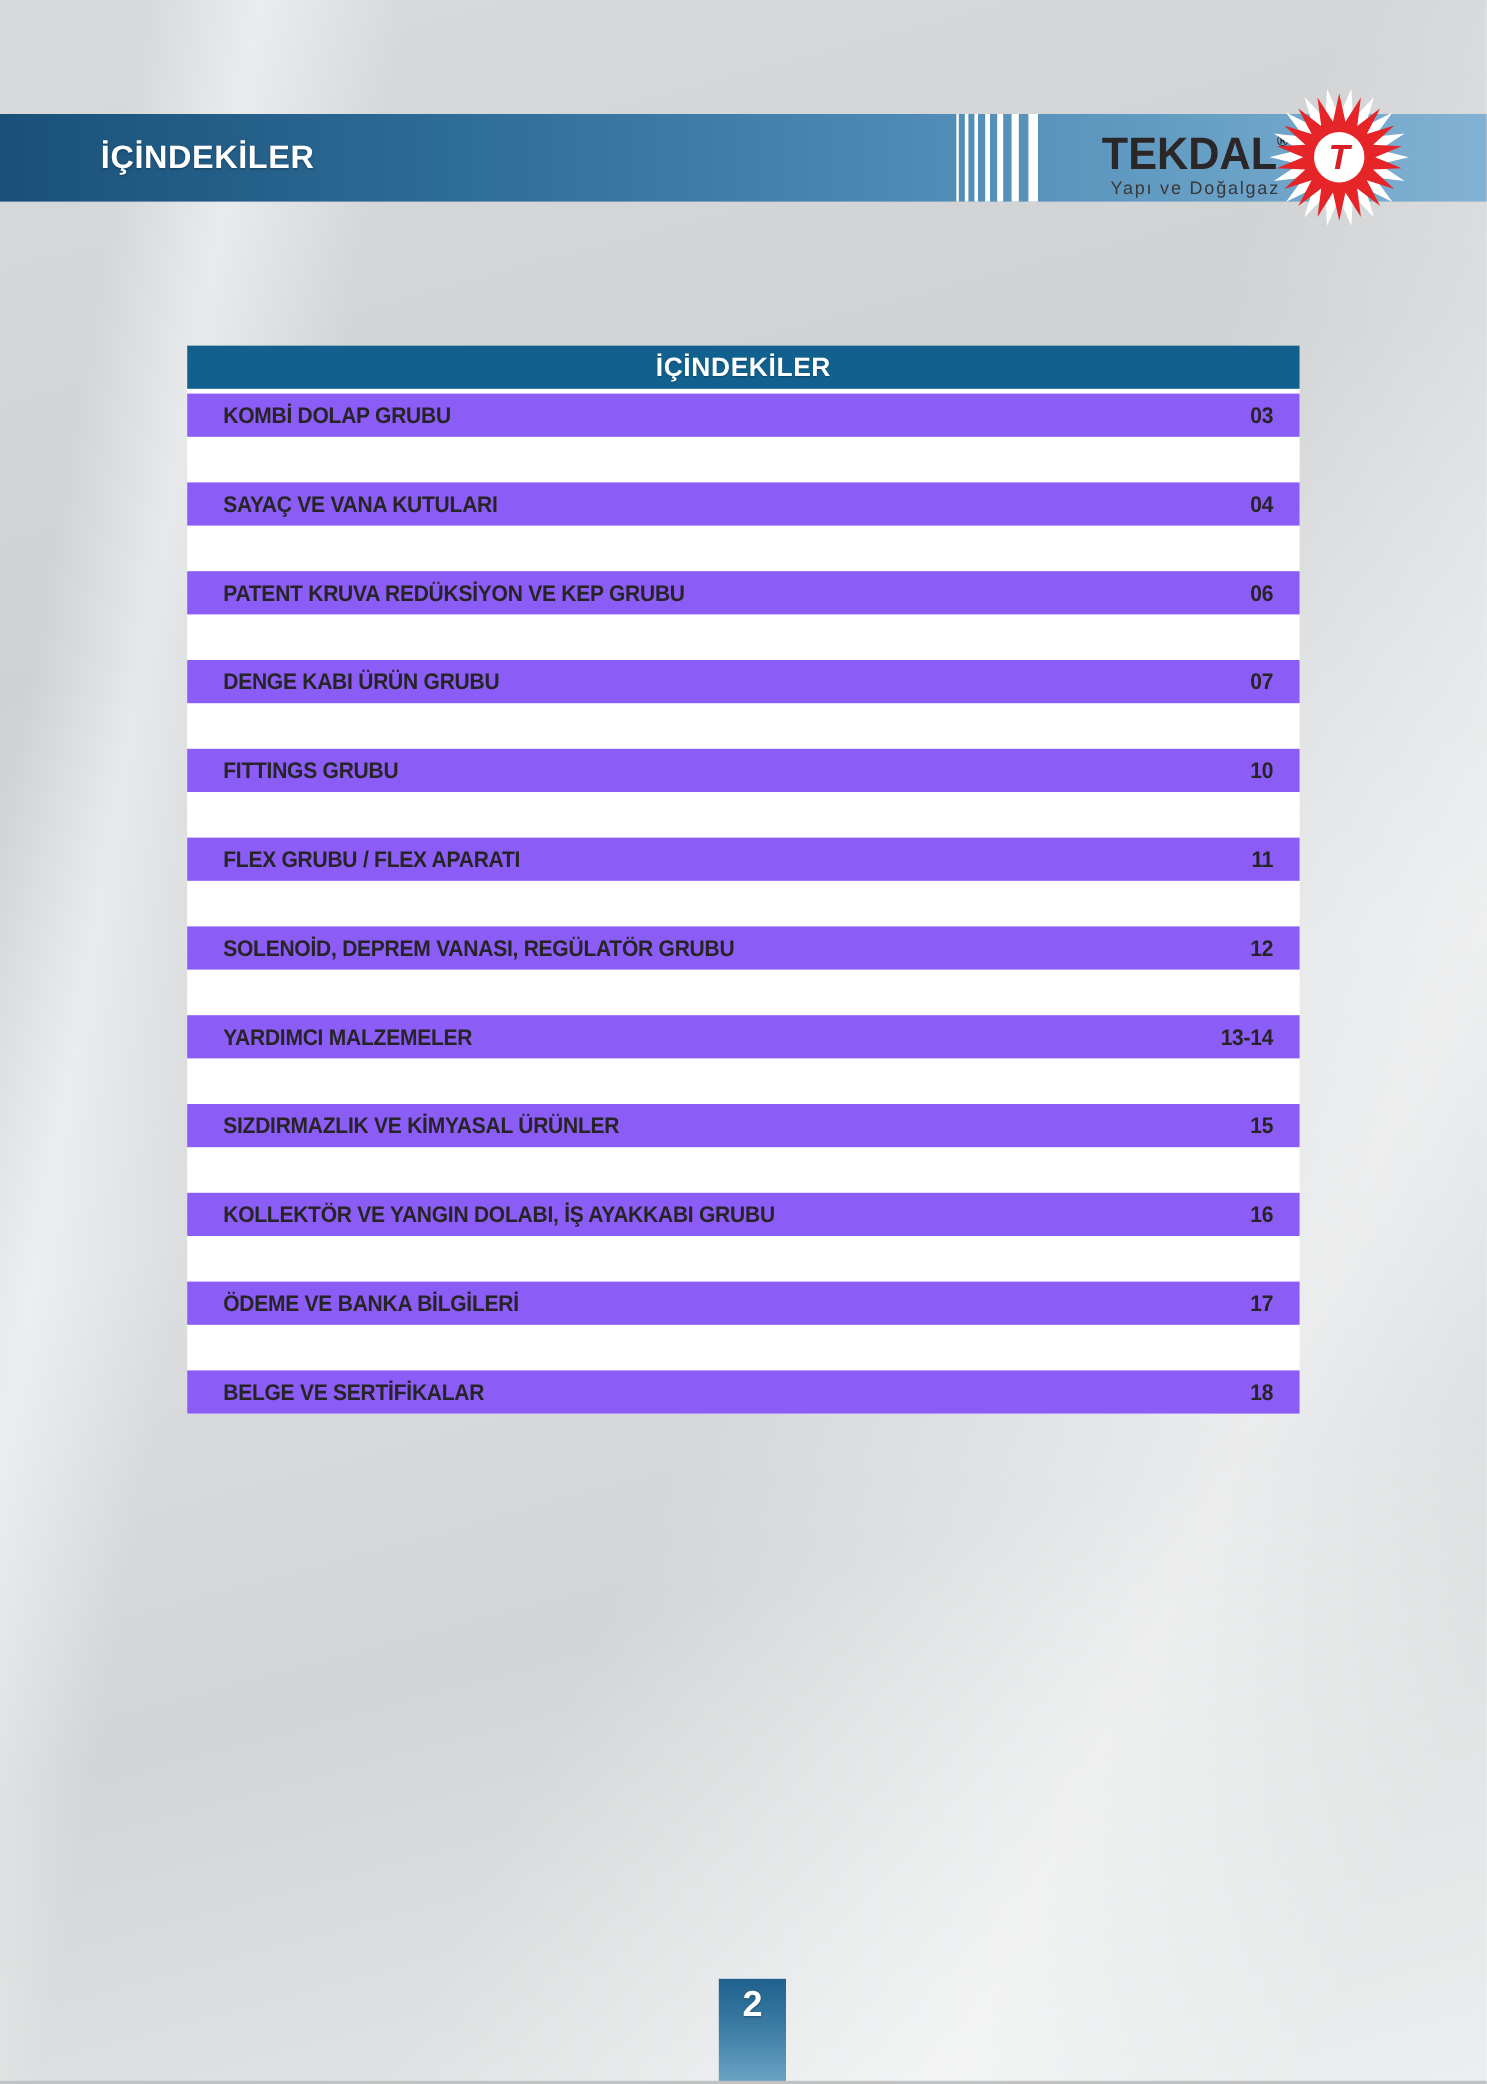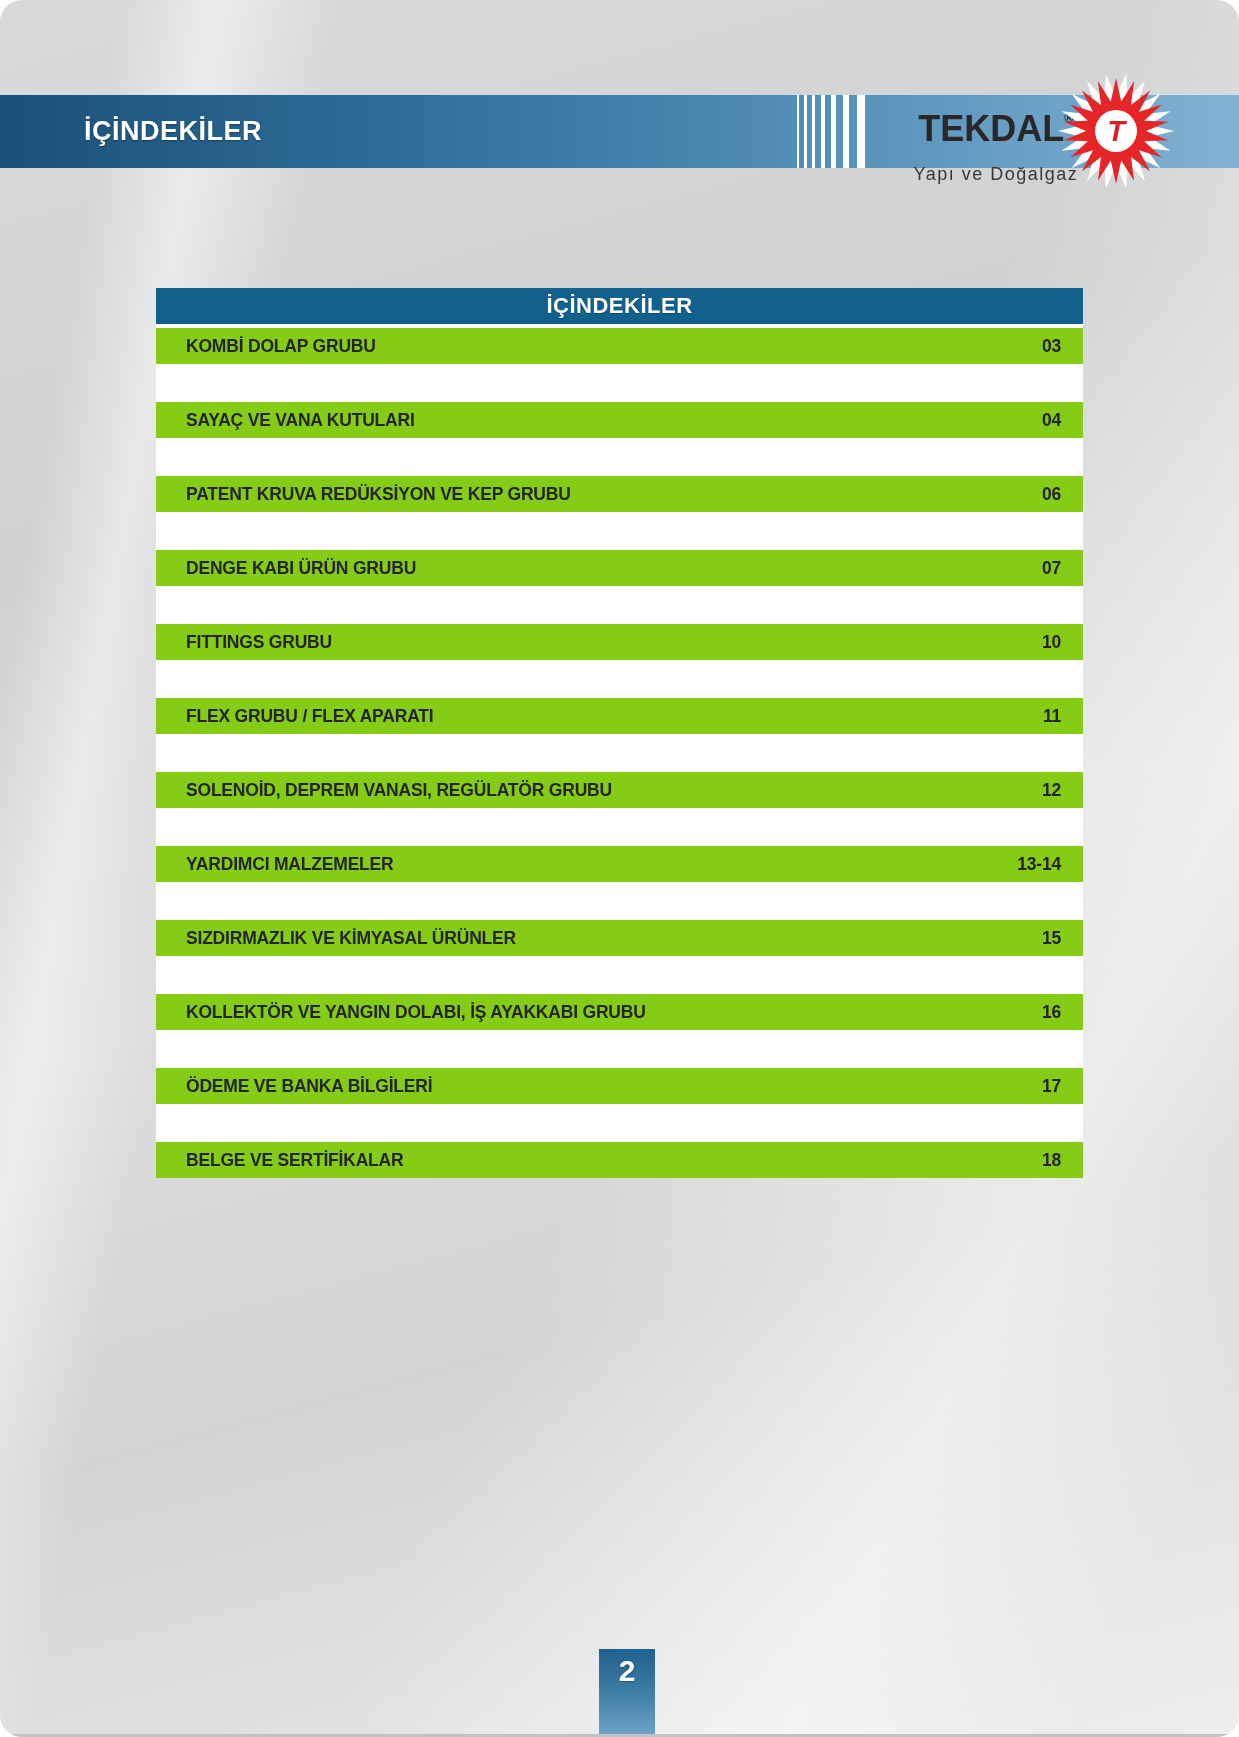--- a/index.html
+++ b/index.html
@@ -3,21 +3,20 @@
 <meta charset="utf-8">
 <style>
   html,body{margin:0;padding:0;}
   body{font-family:"Liberation Sans","DejaVu Sans",sans-serif;}
   .page{
     position:relative;width:1239px;height:1737px;overflow:hidden;
     background:
       linear-gradient(100deg, rgba(255,255,255,0) 8%, rgba(255,255,255,.5) 14%, rgba(255,255,255,0) 22%),
       linear-gradient(115deg, rgba(255,255,255,0) 55%, rgba(255,255,255,.55) 78%, rgba(255,255,255,.15) 92%),
       linear-gradient(165deg, #d8dadc 0%, #cfd1d3 28%, #dbdddf 52%, #d2d4d6 72%, #e9ebec 100%);
-    border-radius: 22px;
   }
   
   .band{
     position:absolute;left:0;top:95px;width:1239px;height:73px;
     background:linear-gradient(90deg,#1a5078 0%,#2d6c97 30%,#4a87b1 58%,#639cc2 78%,#82b2d3 100%);
   }
   .band-title{
     position:absolute;left:84px;top:0;height:73px;display:flex;align-items:center;
     color:#fff;font-size:27px;font-weight:bold;letter-spacing:.5px;
     text-shadow:0 1px 2px rgba(0,0,0,.35);
@@ -27,33 +26,33 @@
   .s1{width:2px;margin-right:5px;} .s2{width:3px;margin-right:5px;}
   .s3{width:3px;margin-right:6px;} .s4{width:4px;margin-right:6px;}
   .s5{width:5px;margin-right:7px;} .s6{width:6px;margin-right:8px;}
   .s7{width:8px;}
   .brand{position:absolute;left:910px;top:3px;width:172px;text-align:center;}
   .brand-name{
     font-size:36px;font-weight:bold;color:#2b2728;letter-spacing:0px;line-height:40px;
     transform:scaleY(1.05);white-space:nowrap;
   }
   .brand-name sup{font-size:13px;vertical-align:18px;}
-  .brand-tagline{font-size:18px;color:#3a3739;letter-spacing:1.5px;margin-top:16px;white-space:nowrap;text-align:center;}
+  .brand-tagline{font-size:15px;color:#3a3739;letter-spacing:1.5px;margin-top:1px;white-space:nowrap;text-align:center;}
   .starburst{position:absolute;left:1056px;top:71px;width:120px;height:120px;}
   
   .toc{
     position:absolute;left:156px;top:288px;width:927px;background:#ffffff;
   }
   .toc-header{
     height:36px;background:#11608e;color:#fff;display:flex;align-items:center;justify-content:center;
     font-size:22px;font-weight:bold;letter-spacing:.5px;margin-bottom:4px;
     text-shadow:0 1px 1px rgba(0,0,0,.25);
   }
   .toc-row{
-    height:36px;background:#84cc16;display:flex;align-items:center;justify-content:space-between;
+    height:36px;background:#8b5cf6;display:flex;align-items:center;justify-content:space-between;
     padding:0 22px 0 30px;box-sizing:border-box;margin-bottom:38px;
   }
   .toc-row:last-child{margin-bottom:0;}
   .toc-label,.toc-page{
     font-size:17.5px;font-weight:bold;color:#262426;letter-spacing:-0.2px;white-space:nowrap;
     transform:scaleY(1.08);
   }
   
   .page-num-box{
     position:absolute;left:599px;top:1649px;width:56px;height:88px;

